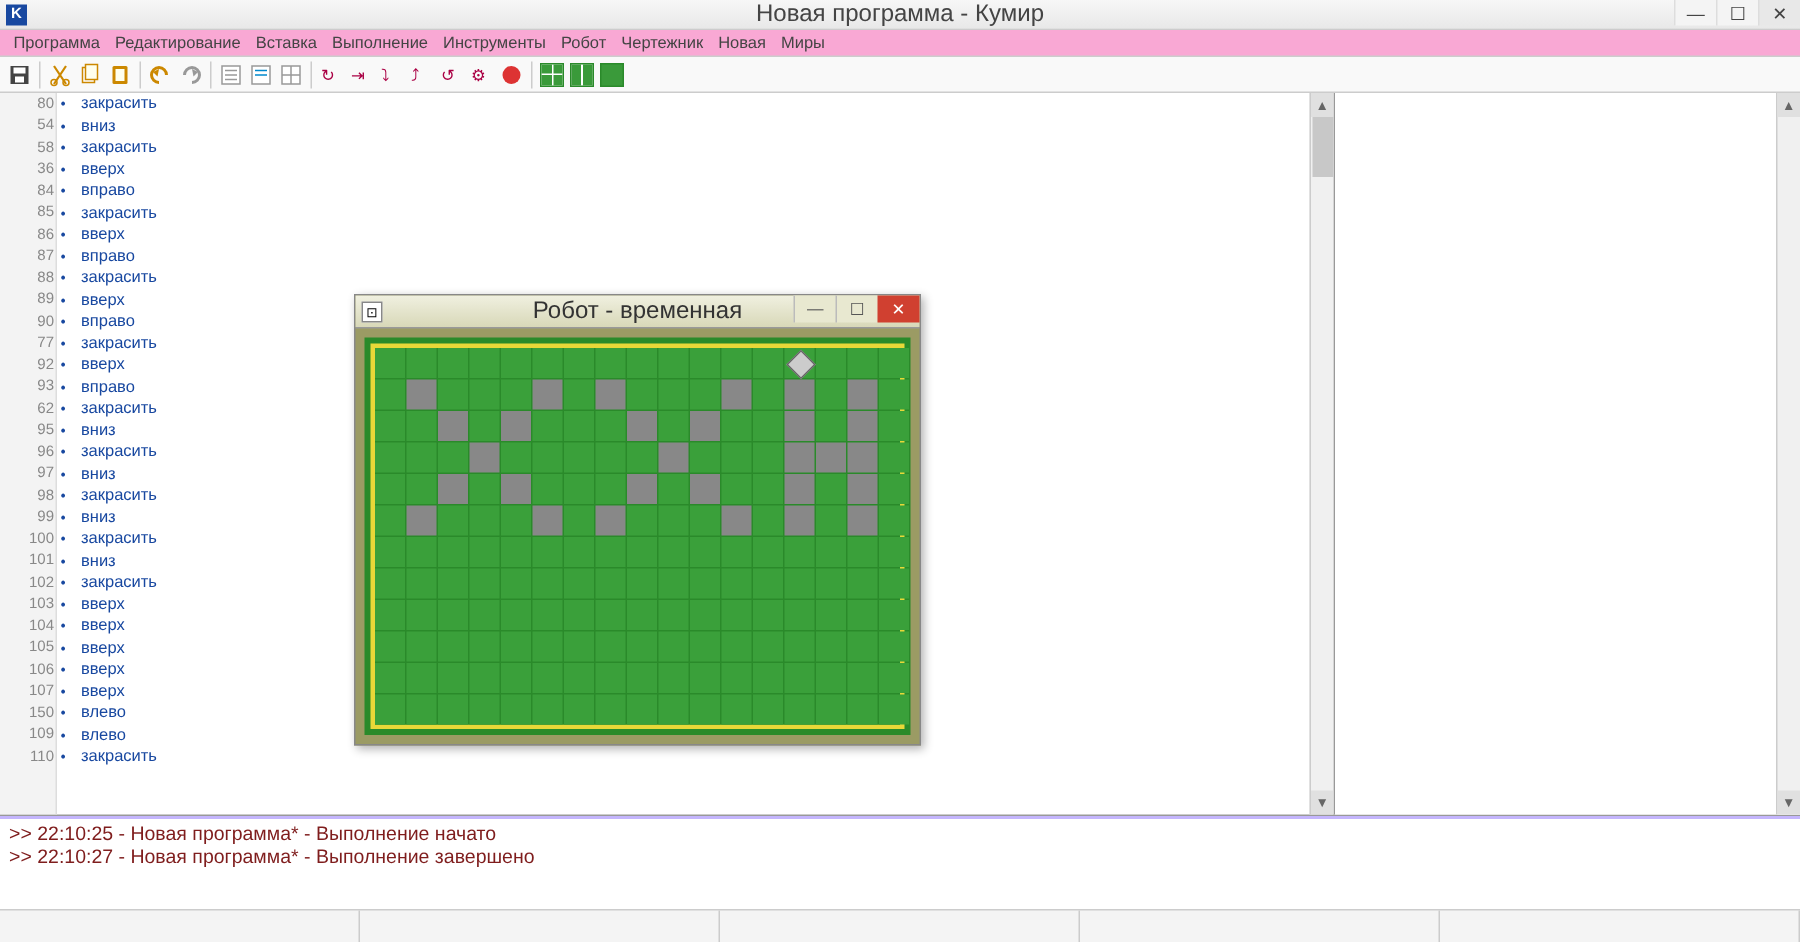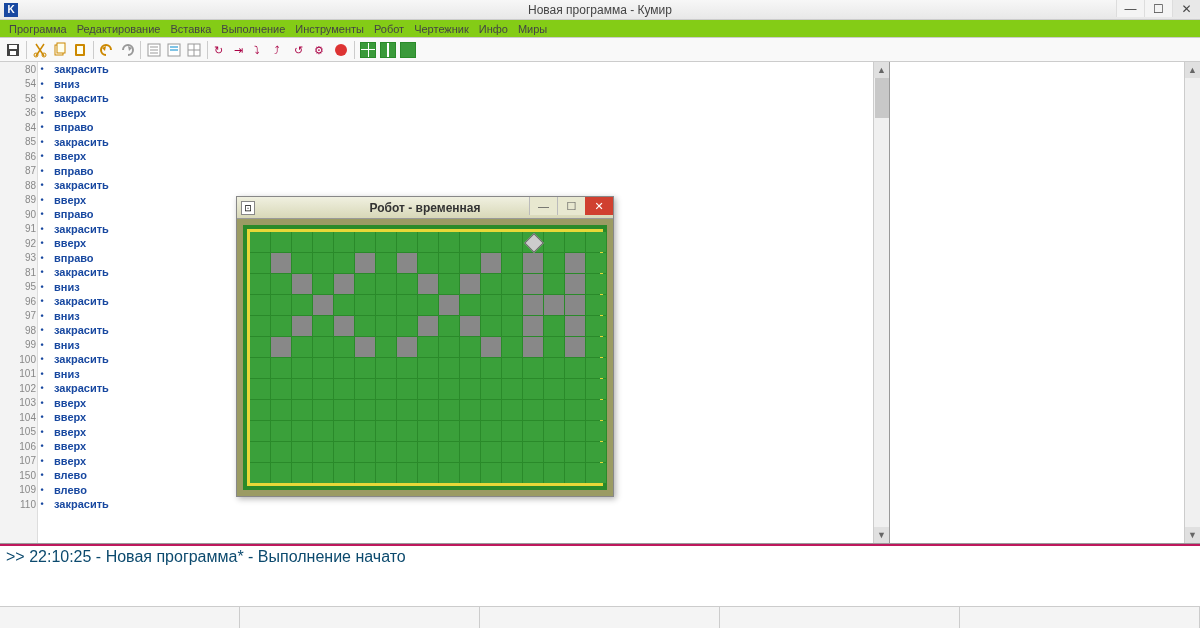--- a/index.html
+++ b/index.html
@@ -1,54 +1,54 @@
 <!DOCTYPE html>
 <html><head>
 <meta charset="utf-8">
 <style>
 * { margin:0; padding:0; box-sizing:border-box; font-family:Arial,sans-serif; }
 body { background:#fff; width:1200px; height:628px; overflow:hidden; position:relative; font-size:12px; }
 .titlebar { height:20px; background:linear-gradient(#f7f7f7,#e8e8e8); border-bottom:1px solid #ccc; display:flex; align-items:center; position:relative; }
 .titlebar .icon { width:14px; height:14px; background:#1848a0; margin:0 4px; display:flex; align-items:center; justify-content:center; color:#fff; font-size:10px; font-weight:bold; }
-.titlebar .title { position:absolute; left:50%; transform:translateX(-50%); font-size:12px; color:#444; }
+.titlebar .title { position:absolute; left:50%; transform:translateX(-50%); font-size:16px; color:#444; }
 .titlebar .ctrls { position:absolute; right:0; top:0; display:flex; }
 .titlebar .ctrls div { width:28px; height:17px; display:flex; align-items:center; justify-content:center; font-size:12px; color:#444; border-left:1px solid #ddd; background:#f4f4f4; }
 .titlebar .ctrls .close { background:#e8e8e8; }
-.menubar { height:18px; background:#84cc16; border-bottom:1px solid #ccc; display:flex; align-items:center; padding-left:4px; font-size:11px; color:#444; }
+.menubar { height:18px; background:#f9a8d4; border-bottom:1px solid #ccc; display:flex; align-items:center; padding-left:4px; font-size:11px; color:#444; }
 .menubar span { padding:0 5px; cursor:default; }
 .toolbar { height:24px; background:#f9f9f9; border-bottom:1px solid #ccc; display:flex; align-items:center; padding-left:4px; gap:2px; }
 .tbtn { width:18px; height:18px; display:flex; align-items:center; justify-content:center; font-size:12px; }
 .tsep { width:1px; height:18px; background:#ccc; margin:0 2px; }
 .grbtn { width:16px; height:16px; border:1px solid #2a8a2a; background:#3a9a3a; }
 .grbtn.a { background:linear-gradient(to right,#3a9a3a 45%,#fff 45%,#fff 55%,#3a9a3a 55%); }
 .grbtn.b { display:grid; grid-template-columns:1fr 1fr; grid-template-rows:1fr 1fr; gap:1px; background:#fff; }
 .grbtn.b span { background:#3a9a3a; }
 .workarea { display:flex; height:482px; border-bottom:1px solid #999; }
 .editor { width:890px; border-right:1px solid #999; position:relative; overflow:hidden; }
 .gutter { position:absolute; left:0; top:0; width:38px; background:#f3f3f3; border-right:1px solid #ddd; height:100%; }
 .codelines { position:absolute; left:0; top:0; width:870px; }
 .line { height:14.5px; display:flex; align-items:center; font-size:11px; }
 .ln { width:36px; text-align:right; color:#888; font-size:10px; }
 .bullet { width:12px; text-align:center; color:#1848a0; font-weight:bold; font-size:9px; }
-.cmd { color:#1848a0; font-weight:bold; margin-left:6px; }
+.cmd { color:#1848a0; font-weight:normal; margin-left:6px; }
 .scroll-v { position:absolute; right:0; top:0; width:16px; height:100%; background:#f0f0f0; border-left:1px solid #ccc; }
 .scroll-v .up, .scroll-v .dn { height:16px; background:#e0e0e0; text-align:center; font-size:9px; line-height:16px; color:#666; }
 .scroll-v .dn { position:absolute; bottom:0; width:100%; }
 .scroll-v .thumb { position:absolute; top:16px; width:14px; left:1px; height:40px; background:#c8c8c8; }
 .rpanel { flex:1; background:#fff; position:relative; }
 .rpanel .scroll-v { right:0; }
-.console { height:60px; border-top:2px solid #be185d; background:#fff; font-family:monospace; font-size:16px; color:#0c4a6e; padding:2px 6px; position:relative; }
+.console { height:60px; border-top:2px solid #c4b5fd; background:#fff; font-family:monospace; font-size:13px; color:#7f1d1d; padding:2px 6px; position:relative; }
 .statusbar { height:22px; background:#f4f4f4; border-top:1px solid #ccc; position:absolute; bottom:0; width:100%; display:flex; }
 .statusbar div { border-right:1px solid #ccc; flex:1; }
 
 
 .robotwin { position:absolute; left:236px; top:196px; width:378px; background:#9b9b64; border:1px solid #888; box-shadow:2px 2px 6px rgba(0,0,0,.3); }
 .robotwin .rhdr { height:22px; background:linear-gradient(#f0f0e0,#d8d8b8); display:flex; align-items:center; position:relative; border-bottom:1px solid #999; }
 .robotwin .rhdr .ricon { width:14px; height:14px; margin:0 4px; background:#fff; border:1px solid #888; font-size:9px; text-align:center; line-height:12px; }
-.robotwin .rhdr .rtitle { position:absolute; left:50%; transform:translateX(-50%); font-size:12px; color:#333;font-weight:bold; }
+.robotwin .rhdr .rtitle { position:absolute; left:50%; transform:translateX(-50%); font-size:16px; color:#333; }
 .robotwin .rhdr .rctrls { position:absolute; right:0; top:0; display:flex; }
 .robotwin .rhdr .rctrls div { width:28px; height:18px; display:flex; align-items:center; justify-content:center; font-size:11px; }
 .robotwin .rhdr .rctrls .rmin,.robotwin .rhdr .rctrls .rmax { background:#e8e8d0; border-left:1px solid #bbb; color:#555; }
 .robotwin .rhdr .rctrls .rclose { background:#d04030; color:#fff; }
 .field { padding:6px; }
 .grid { background:#2a8a2a; padding:4px; }
 .inner { border:3px solid #e8d838; padding:0; }
 .rows { display:grid; grid-template-rows:repeat(12,20px); grid-template-columns:repeat(17,20px); background:#2a8a2a; gap:1px; }
 .cell { background:#3aa03a; }
 .cell.g { background:#888; }
@@ -70,21 +70,21 @@
 </div>
 
 <div class="menubar" id="menubar">
     <span>Программа</span>
     <span>Редактирование</span>
     <span>Вставка</span>
     <span>Выполнение</span>
     <span>Инструменты</span>
     <span>Робот</span>
     <span>Чертежник</span>
-    <span>Инфо</span>
+    <span>Новая</span>
     <span>Миры</span>
   </div>
 
 <div class="toolbar">
   <div class="tbtn">
       <svg class="ticon" viewBox="0 0 16 16">
         <rect x="2" y="2" width="12" height="12" fill="#444"></rect>
         <rect x="4" y="3" width="8" height="4" fill="#fff"></rect>
         <rect x="5" y="9" width="6" height="4" fill="#fff"></rect>
       </svg>
@@ -251,36 +251,36 @@
           <span class="ln">89</span>
           <span class="bullet">•</span>
           <span class="cmd">вверх</span>
         </div>
         <div class="line">
           <span class="ln">90</span>
           <span class="bullet">•</span>
           <span class="cmd">вправо</span>
         </div>
         <div class="line">
-          <span class="ln">91</span>
+          <span class="ln">77</span>
           <span class="bullet">•</span>
           <span class="cmd">закрасить</span>
         </div>
         <div class="line">
           <span class="ln">92</span>
           <span class="bullet">•</span>
           <span class="cmd">вверх</span>
         </div>
         <div class="line">
           <span class="ln">93</span>
           <span class="bullet">•</span>
           <span class="cmd">вправо</span>
         </div>
         <div class="line">
-          <span class="ln">81</span>
+          <span class="ln">62</span>
           <span class="bullet">•</span>
           <span class="cmd">закрасить</span>
         </div>
         <div class="line">
           <span class="ln">95</span>
           <span class="bullet">•</span>
           <span class="cmd">вниз</span>
         </div>
         <div class="line">
           <span class="ln">96</span>
@@ -367,20 +367,21 @@
   <div class="rpanel">
     <div class="scroll-v">
       <div class="up">▲</div>
       <div class="dn">▼</div>
     </div>
   </div>
 </div>
 
 <div class="console">
   <div>&gt;&gt; 22:10:25 - Новая программа* - Выполнение начато</div>
+  <div>&gt;&gt; 22:10:27 - Новая программа* - Выполнение завершено</div>
 </div>
 
 <div class="statusbar">
   <div></div>
     <div></div>
     <div></div>
     <div></div>
     <div></div>
 </div>
 

